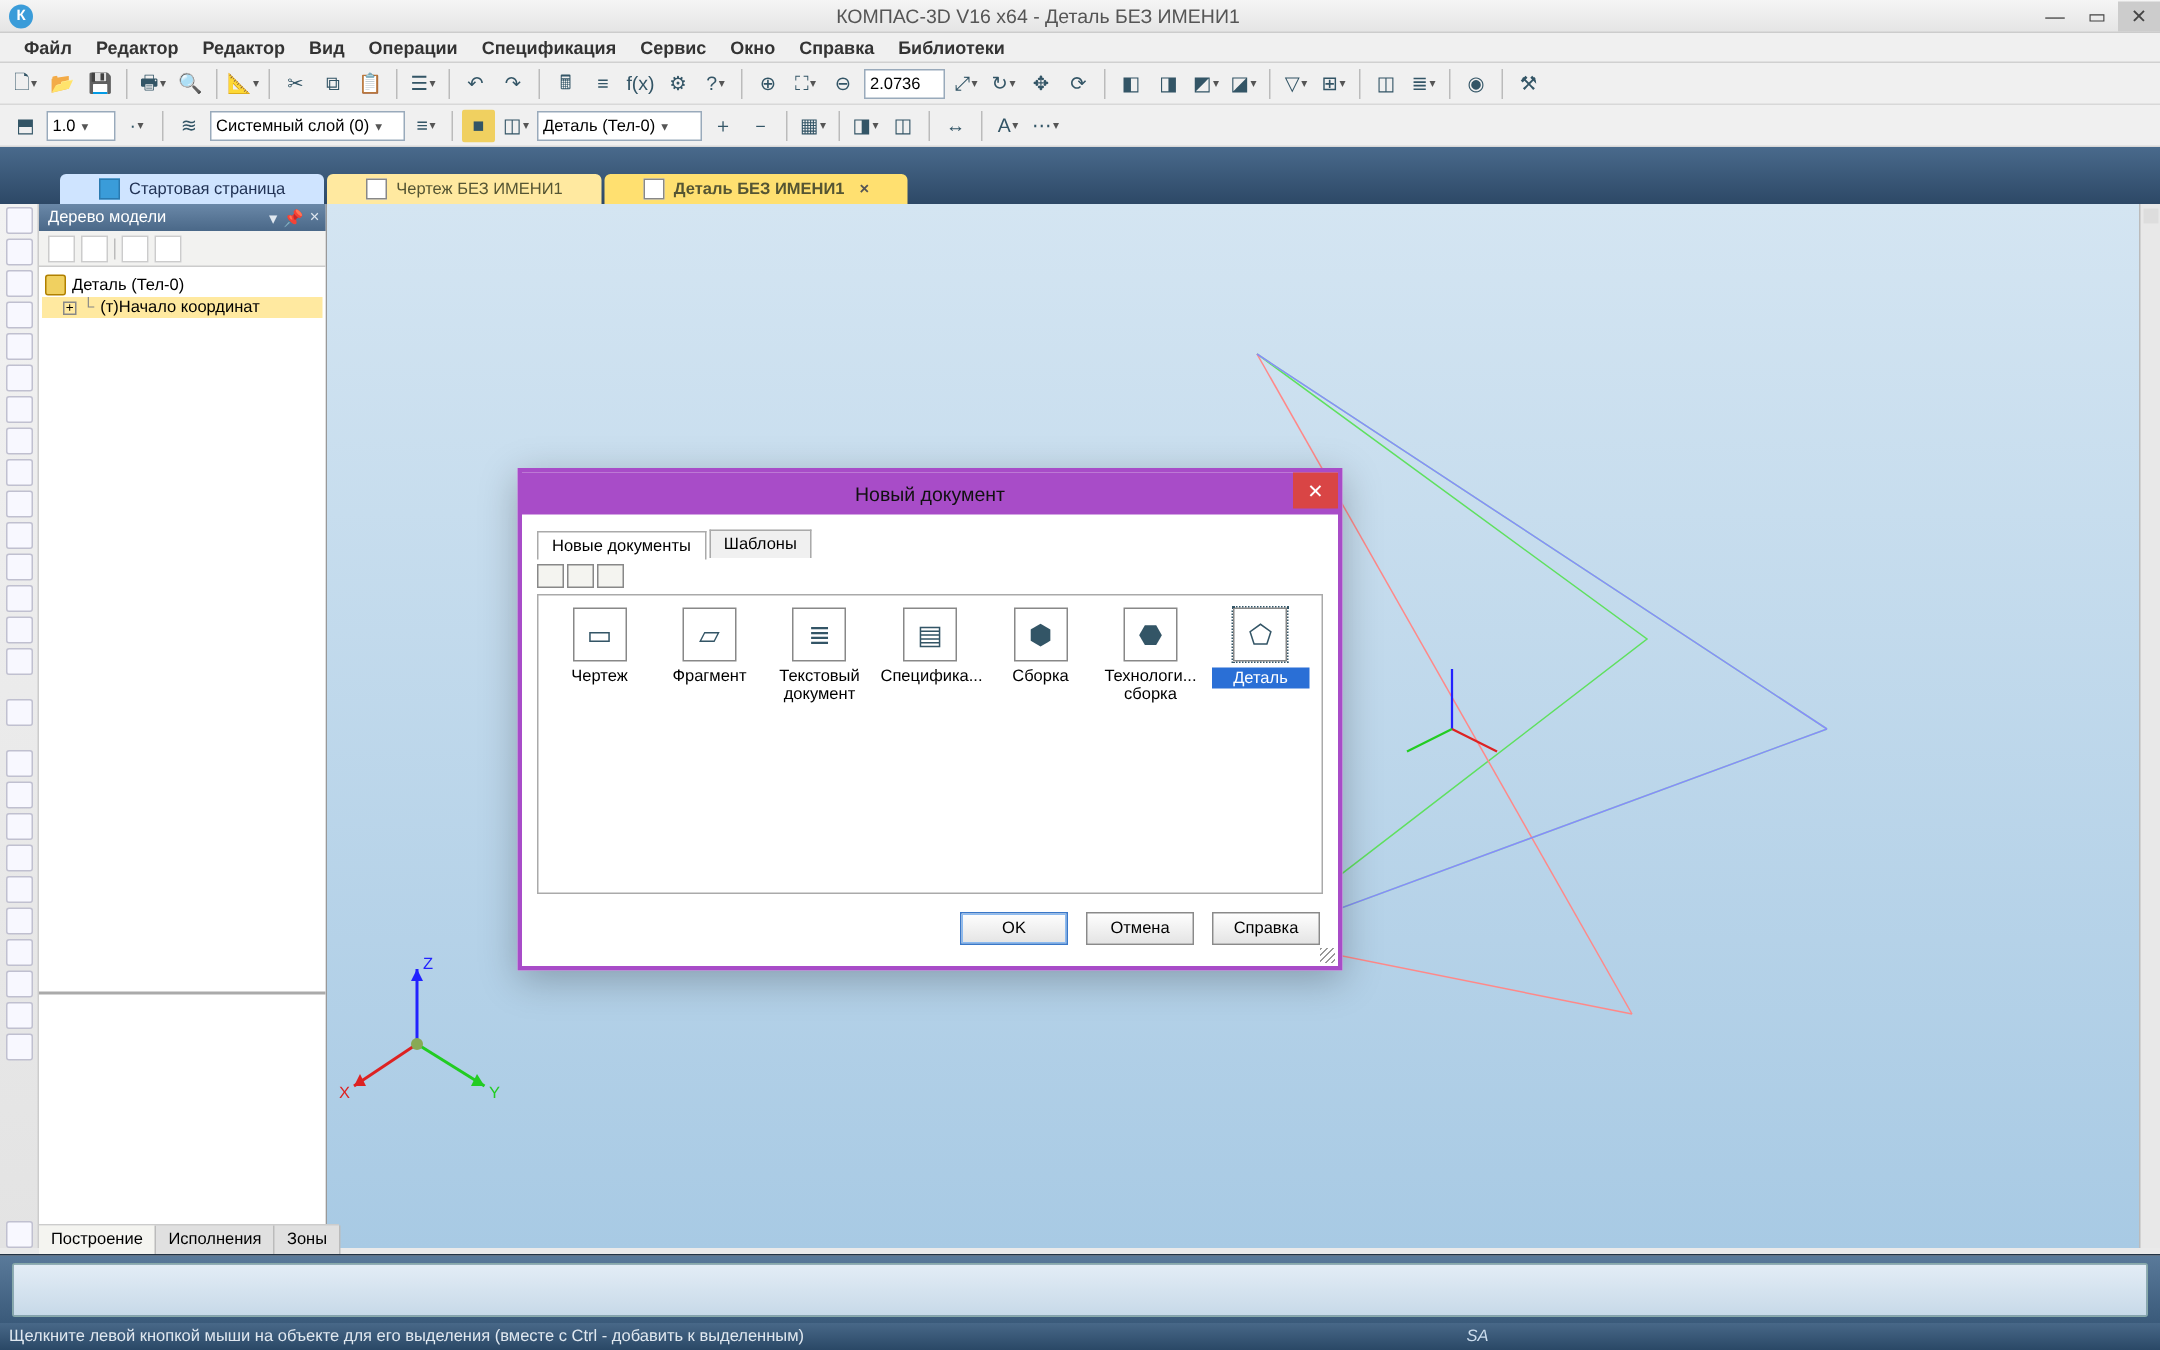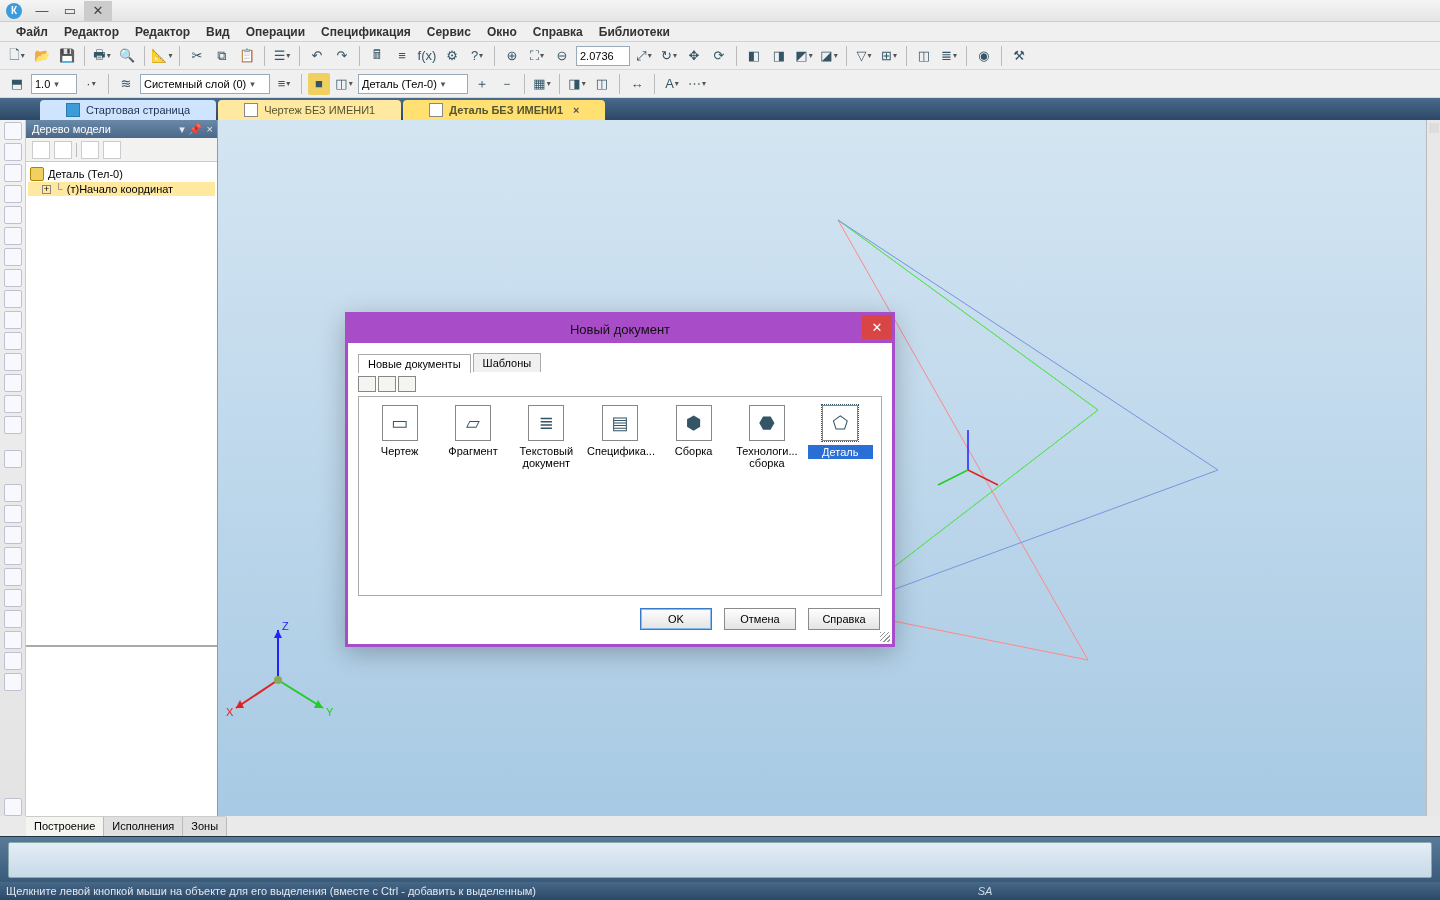--- a/index.html
+++ b/index.html
@@ -21,21 +21,21 @@
 .toolbars { background:#f0f0f0; }
 .tbar { height: 28px; display: flex; align-items: center; padding-left: 6px; gap: 3px; border-bottom:1px solid #d8d8d8;}
 .tbtn { width: 22px; height: 22px; border: 1px solid transparent; display:flex; align-items:center; justify-content:center; color:#356; font-size:13px; border-radius:2px;}
 .tbtn.dd::after { content:"▾"; font-size:8px; margin-left:1px; color:#555;}
 .tsep { width:1px; height:20px; background:#bbb; margin:0 3px;}
 .tinput { height:20px; border:1px solid #9ab; background:#fff; font-size:11px; padding:0 3px;}
 .tcombo { height:20px; border:1px solid #9ab; background:#fff; display:flex; align-items:center; font-size:11px; padding:0 3px;}
 .tcombo::after { content:"▾"; margin-left:4px; color:#555; font-size:9px;}
 
 
-.doctabs { height: 22px; background: linear-gradient(#496a8c,#2d4866); display: flex; align-items: flex-end; padding-left: 40px; gap:0;}
+.doctabs { height: 38px; background: linear-gradient(#496a8c,#2d4866); display: flex; align-items: flex-end; padding-left: 40px; gap:0;}
 .doctab { height: 20px; padding: 2px 26px 2px 26px; border-top-left-radius: 4px; border-top-right-radius: 4px; margin-right: 2px; display: flex; align-items: center; font-size: 11px; position:relative;}
 .doctab .ticon { width:14px; height:14px; margin-right:6px; border:1px solid #888; background:#fff; display:inline-block;}
 .doctab.blue { background:#cfe4ff; color:#235;}
 .doctab.yellow { background:#ffe9a0; color:#553;}
 .doctab.yellow.active { background:#ffe070;}
 .doctab .closex { margin-left:10px; color:#555; font-weight:bold;}
 
 
 .mainrow { display:flex; height: calc(900px - 22px - 20px - 28px - 28px - 22px - 20px - 46px - 18px); }
 .lefticons { width:26px; background:linear-gradient(#f2f2f2,#e3e3e3); display:flex; flex-direction:column; align-items:center; padding-top:2px; gap:3px; border-right:1px solid #ccc;}
@@ -88,20 +88,21 @@
 .dialog .dlg-buttons { margin-top:12px; display:flex; justify-content:flex-end; gap:12px; padding-right:2px; padding-bottom:4px;}
 .dialog .dlg-buttons button { width:72px; height:22px; font-size:11px; background:linear-gradient(#fefefe,#e4e4e4); border:1px solid #8a8a8a;}
 .dialog .dlg-buttons button.default { border:1px solid #3a78c8; box-shadow:inset 0 0 0 1px #8bbaf0;}
 .resize-grip { position:absolute; right:2px; bottom:2px; width:10px; height:10px; background:repeating-linear-gradient(135deg,#999 0 1px,transparent 1px 3px);}
 </style>
 </head>
 <body>
 
 <div class="titlebar">
   <div class="app-icon">К</div>
+  <div class="title">КОМПАС-3D V16  x64 - Деталь БЕЗ ИМЕНИ1</div>
   <div class="winbtns">
     <div class="winbtn">—</div>
     <div class="winbtn">▭</div>
     <div class="winbtn close">✕</div>
   </div>
 </div>
 
 <div class="menubar">
   <span class="menu-item">Файл</span>
   <span class="menu-item">Редактор</span>

